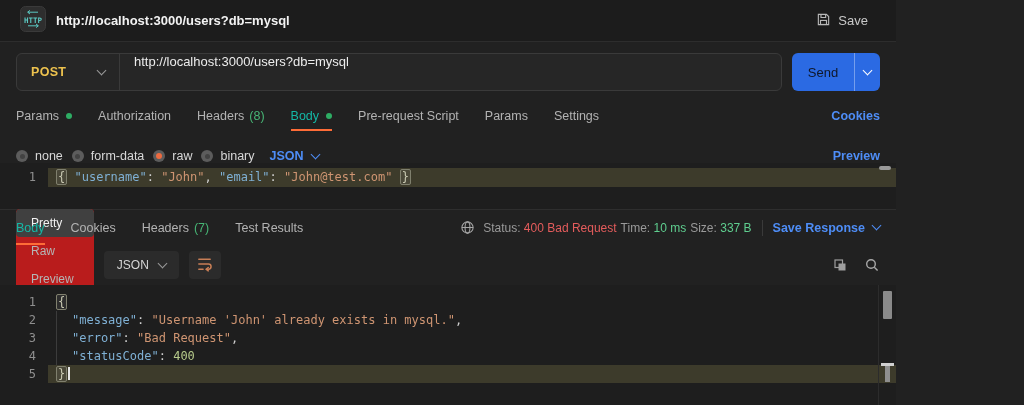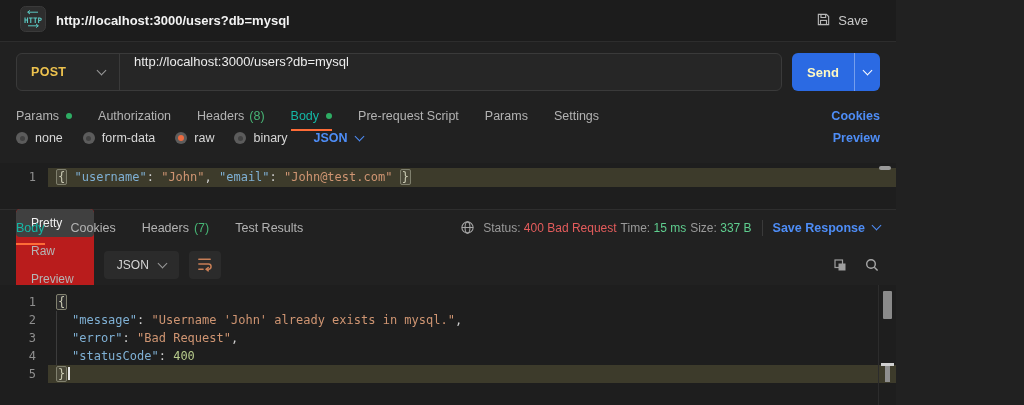--- a/index.html
+++ b/index.html
@@ -23,21 +23,21 @@
   .url-box { flex:1; height:38px; background:#262626; border:1px solid #3a3a3a;
     border-radius:6px; display:flex; align-items:flex-start; overflow:hidden; }
   .method { width:102px; height:100%; display:flex; align-items:center; justify-content:space-between;
     padding:0 14px; color:#edc24e; font-weight:bold; font-size:12.5px; letter-spacing:.3px; cursor:pointer; }
   .method .chev { color:#9a9a9a; }
   .vdiv { width:1px; height:100%; background:#3a3a3a; }
   .url-text { padding:0 14px; color:#ececec; font-size:13px; white-space:nowrap; }
   .send-btn { width:88px; height:38px; background:#2b6ae3; border-radius:6px; display:flex;
     align-items:stretch; overflow:hidden; cursor:pointer; }
   .send-label { flex:1; display:flex; align-items:center; justify-content:center;
-    color:#fef9c3; font-weight:bold; font-size:13px; }
+    color:#0f172a; font-weight:normal; font-size:13px; }
   .send-caret { width:26px; display:flex; align-items:center; justify-content:center;
     border-left:1px solid rgba(255,255,255,.35); color:#fff; }
   .send-caret .chev { margin-left:0; }
 
   
   .chev { display:inline-block; width:7px; height:7px;
     border-right:1.6px solid currentColor; border-bottom:1.6px solid currentColor;
     transform:rotate(45deg); margin-left:8px; margin-top:-4px; }
   .dot { display:inline-block; width:6px; height:6px; border-radius:50%;
     background:#2ead64; margin-left:7px; }
@@ -48,22 +48,22 @@
   .tab { position:relative; display:flex; align-items:center; color:#b3b3b3;
     font-size:12.5px; cursor:pointer; }
   .tab.active { color:#14b8a6; }
   .tab.active::after { content:""; position:absolute; left:0; right:0; bottom:0;
     height:2px; background:#ff6c37; }
   .tab-count { color:#47b575; margin-left:5px; }
   .link-blue { color:#4e8df6; font-weight:bold; font-size:12.5px; cursor:pointer; }
   .tabs-row .right { margin-left:auto; display:flex; align-items:center; }
 
   
-  .modes-row { height:32px; flex:0 0 32px; display:flex; align-items:flex-start;
-    padding:0 16px; gap:20px; }
+  .modes-row { height:32px; flex:0 0 32px; display:flex; align-items:flex-end;
+    padding:0 16px; gap:9px; }
   .mode { display:flex; align-items:center; gap:7px; cursor:pointer; color:#d8d8d8; }
   .radio { width:12px; height:12px; border-radius:50%; background:#5c5c5c;
     display:flex; align-items:center; justify-content:center; }
   .radio::after { content:""; width:5px; height:5px; border-radius:50%; background:#424242; }
   .radio.on::after { width:6px; height:6px; background:#ed6b40; }
   .lang-dd { display:flex; align-items:center; color:#4e8df6; font-weight:bold;
     margin-left:6px; cursor:pointer; }
   .modes-row .right { margin-left:auto; }
 
   
@@ -246,21 +246,21 @@
       <span class="plain-icon" style="margin:0 4px 0 0;">
         <svg width="15" height="15" viewBox="0 0 16 16" fill="none" stroke="#a8a8a8" stroke-width="1.1">
           <circle cx="8" cy="8" r="6"></circle>
             <ellipse cx="8" cy="8" rx="2.6" ry="6"></ellipse>
             <path d="M2 8h12"></path>
         </svg>
       </span>
       <span><span class="meta-label">Status:</span>
         <span class="meta-red">400 Bad Request</span></span>
       <span><span class="meta-label">Time:</span>
-        <span class="meta-green">15 ms</span></span>
+        <span class="meta-green">10 ms</span></span>
       <span><span class="meta-label">Size:</span>
         <span class="meta-green">337 B</span></span>
       <span class="meta-div"></span>
       <span class="save-resp">
         <span>Save Response</span>
         <span class="chev"></span>
       </span>
     </div>
   </div>
 

